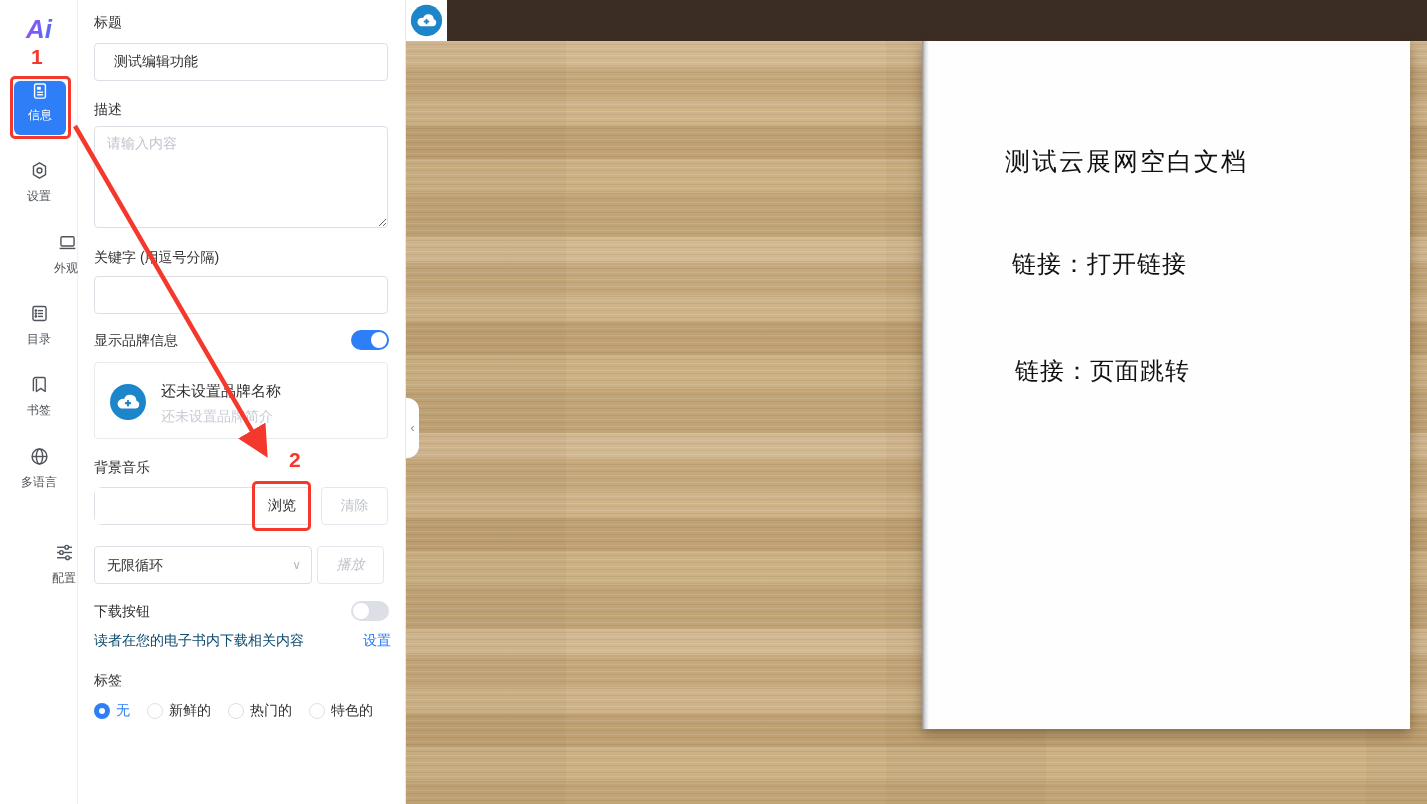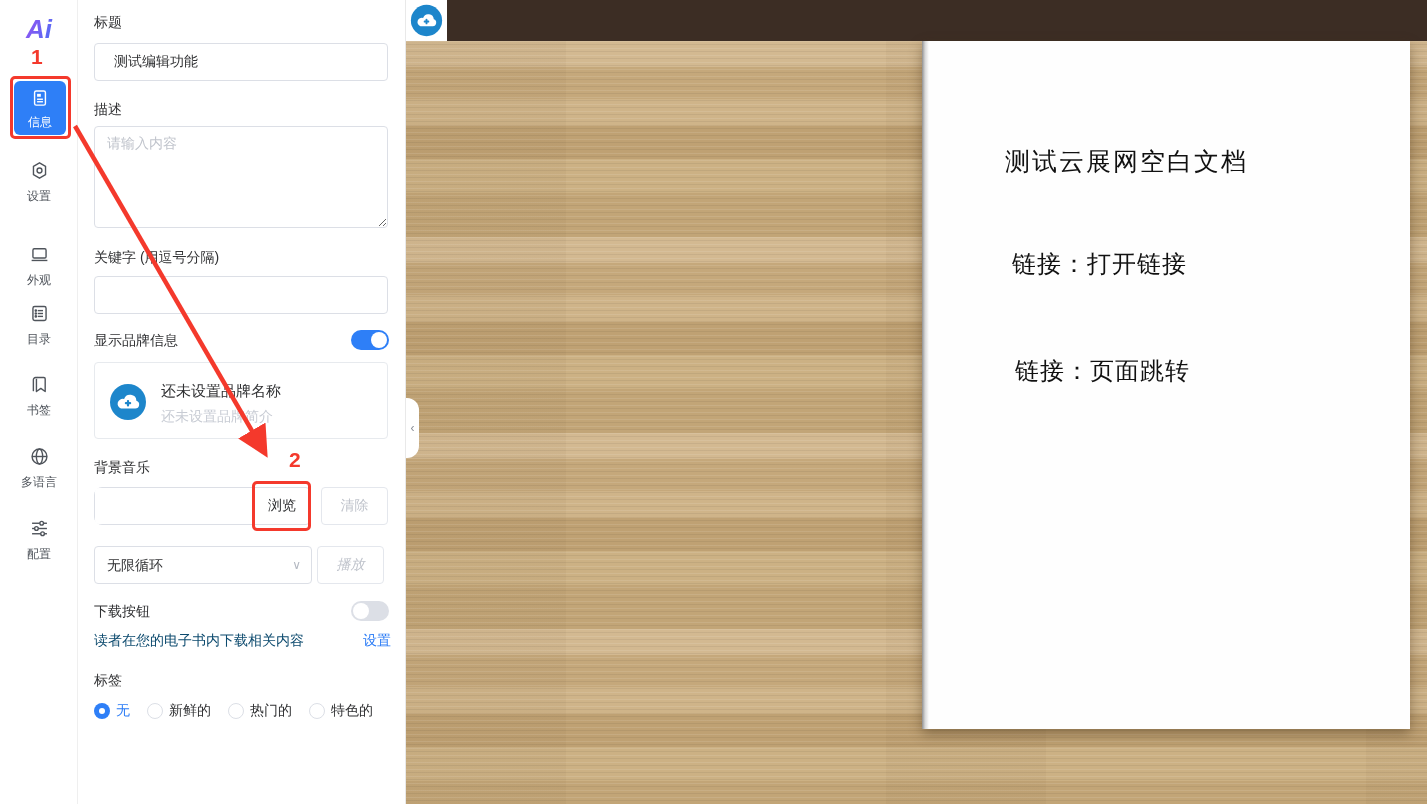--- a/index.html
+++ b/index.html
@@ -12,21 +12,21 @@
     background:#fff; border-right:1px solid #efefef; z-index:5; }
   .logo { position:absolute; left:0; top:14px; width:78px; text-align:center;
     font-size:26px; font-weight:bold; font-style:italic;
     background:linear-gradient(115deg,#c04df0 10%,#7a5cf3 45%,#2e7ff7 90%);
     -webkit-background-clip:text; background-clip:text; color:transparent; }
   .side-item { position:absolute; left:0; width:78px; text-align:center;
     color:#5c6066; cursor:pointer; }
   .side-item .si-label { display:block; font-size:12px; margin-top:3px; color:#4f545b; }
   .side-item svg { display:inline-block; }
   .side-item.active-box { left:14px; width:52px; height:54px; background:#2e7ff7;
-    border-radius:6px; padding-top:7px; }
+    border-radius:6px; }
   .side-item.active-box .si-label { color:#fff; font-size:12px; margin-top:2px; }
 
   
   .panel { position:absolute; left:78px; top:0; width:328px; height:804px;
     background:#fff; border-right:1px solid #e9e9e9; z-index:4; }
   .f-label { position:absolute; left:16px; font-size:14px; color:#303133; }
   .t-input { position:absolute; left:16px; width:294px; height:38px;
     border:1px solid #dcdfe6; border-radius:4px; padding:0 19px; font-size:14px;
     color:#303133; outline:none; font-family:inherit; }
   .t-area { position:absolute; left:16px; top:126px; width:294px; height:102px;
@@ -128,21 +128,21 @@
     <div class="side-item" style="top:160px;">
       <span>
         <svg width="21" height="21" viewBox="0 0 24 24" fill="none" stroke="#4f545b" stroke-width="1.6">
           <path d="M12 3.2l6.9 4v9.6l-6.9 4-6.9-4V7.2z" stroke-linejoin="round"></path>
           <circle cx="12" cy="12" r="2.8"></circle>
         </svg>
       </span>
       <span class="si-label">设置</span>
     </div>
 
-    <div class="side-item" style="top:244px;">
+    <div class="side-item" style="top:232px;text-align:right;">
       <span>
         <svg width="21" height="21" viewBox="0 0 24 24" fill="none" stroke="#4f545b" stroke-width="1.6">
           <rect x="4.5" y="5.5" width="15" height="10.5" rx="1.5"></rect>
           <line x1="3" y1="18.8" x2="21" y2="18.8"></line>
         </svg>
       </span>
       <span class="si-label">外观</span>
     </div>
 
     <div class="side-item" style="top:303px;">
@@ -174,21 +174,21 @@
       <span>
         <svg width="21" height="21" viewBox="0 0 24 24" fill="none" stroke="#4f545b" stroke-width="1.6">
           <circle cx="12" cy="12" r="8.5"></circle>
           <ellipse cx="12" cy="12" rx="3.6" ry="8.5"></ellipse>
           <line x1="3.5" y1="12" x2="20.5" y2="12"></line>
         </svg>
       </span>
       <span class="si-label">多语言</span>
     </div>
 
-    <div class="side-item" style="top:518px;">
+    <div class="side-item" style="top:542px;margin-left:25px;">
       <span>
         <svg width="21" height="21" viewBox="0 0 24 24" fill="none" stroke="#4f545b" stroke-width="1.6">
           <line x1="3.5" y1="6" x2="20.5" y2="6"></line>
             <circle cx="14.5" cy="6" r="2.1" fill="#fff"></circle>
           <line x1="3.5" y1="12" x2="20.5" y2="12"></line>
             <circle cx="8.5" cy="12" r="2.1" fill="#fff"></circle>
           <line x1="3.5" y1="18" x2="20.5" y2="18"></line>
             <circle cx="15.5" cy="18" r="2.1" fill="#fff"></circle>
         </svg>
       </span>

